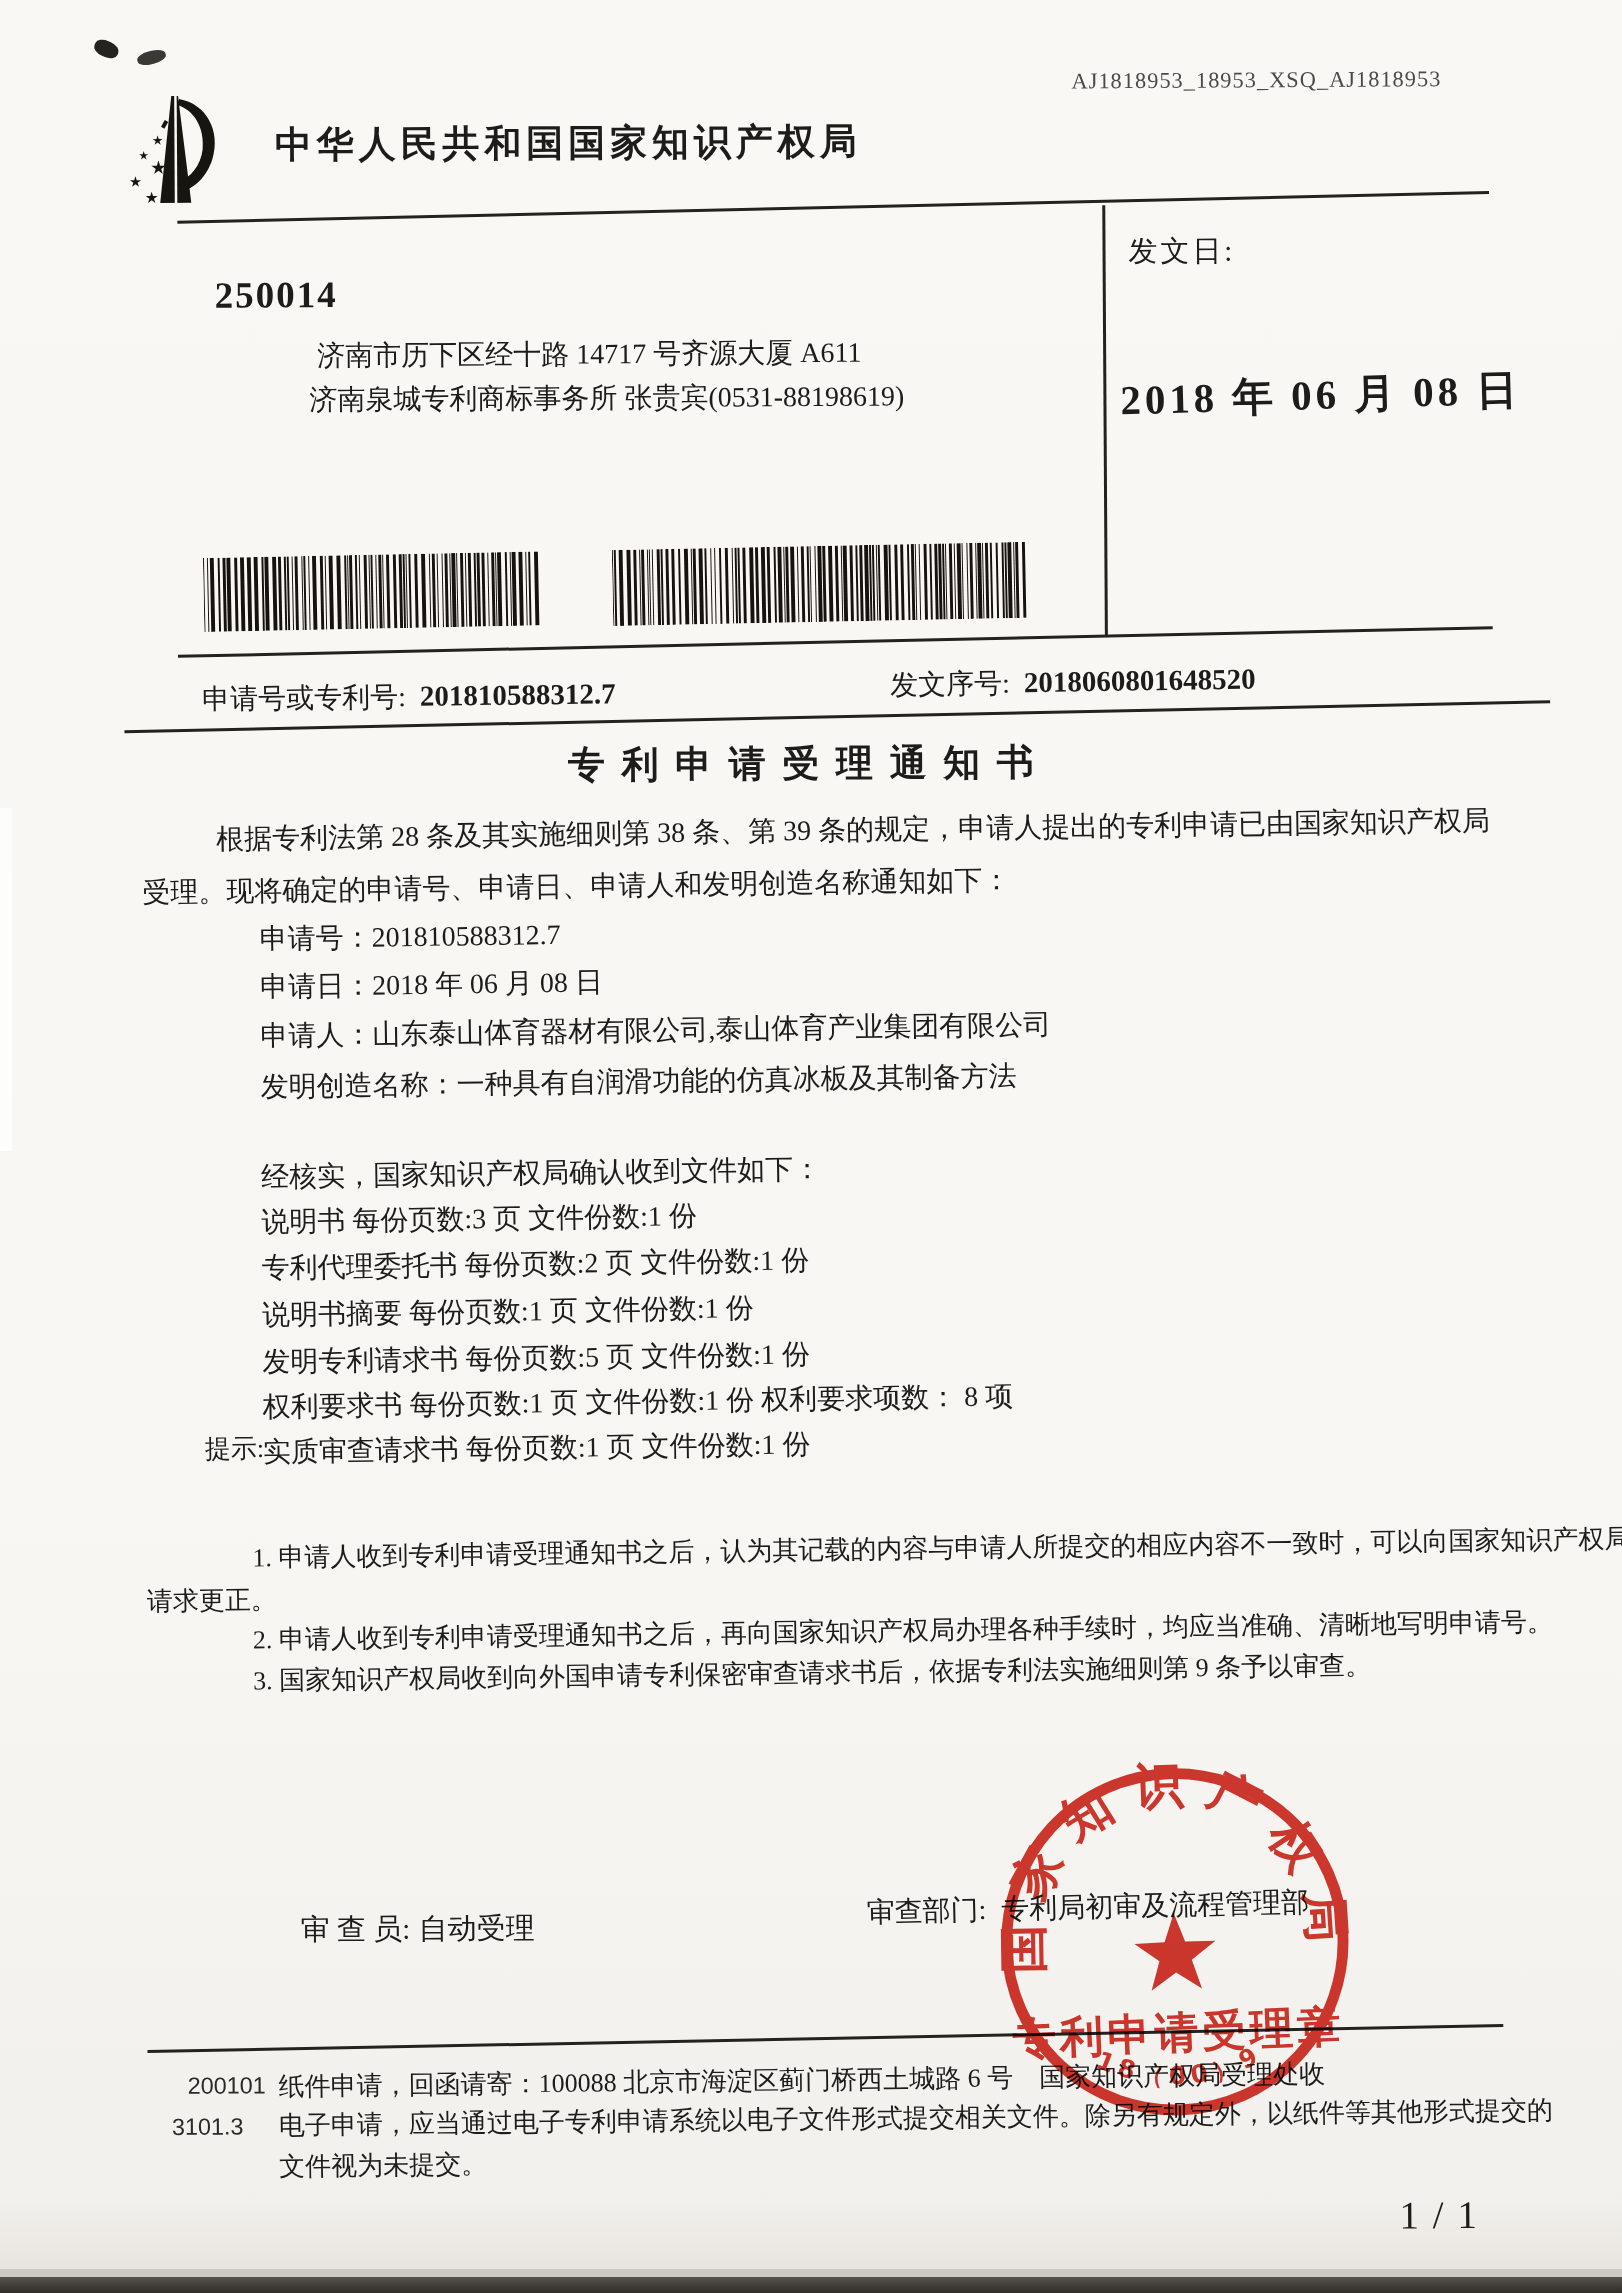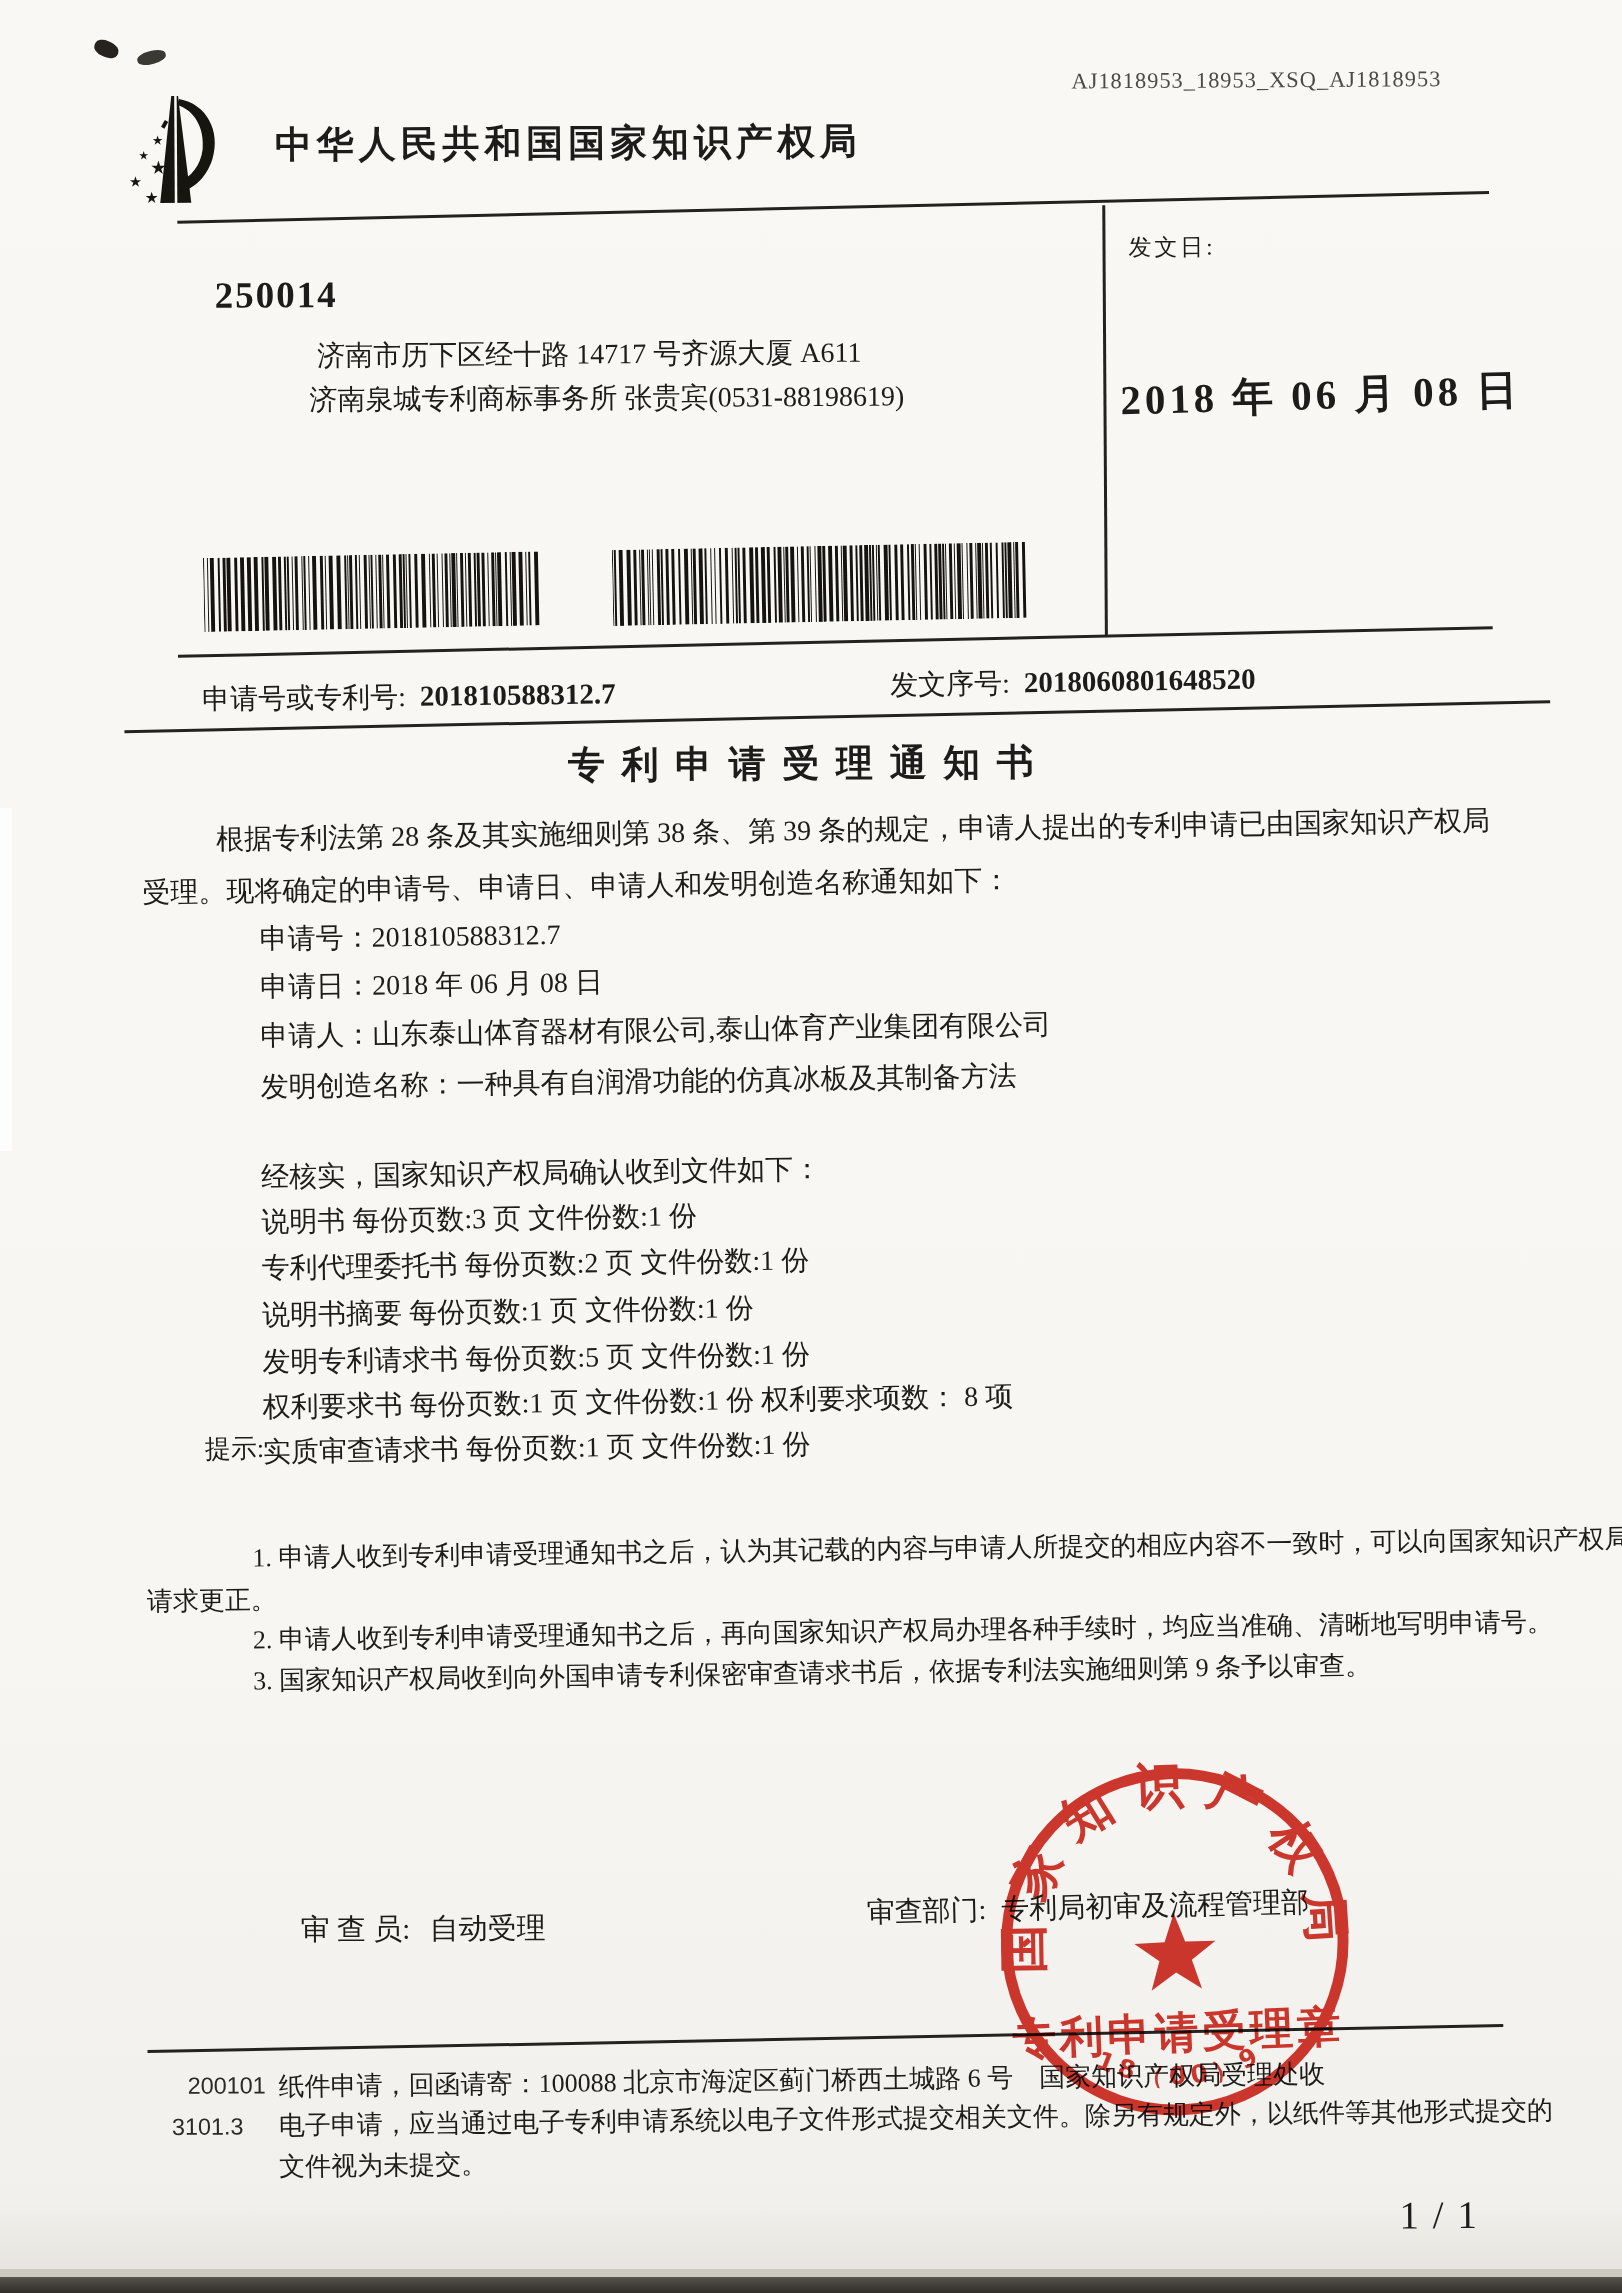--- a/index.html
+++ b/index.html
@@ -15,21 +15,21 @@
     background:linear-gradient(180deg,#f9f8f5 0%,#f7f6f2 70%,#f2f0ec 96%,#e3e0da 100%);
     overflow:hidden;
   }
   .doc{position:absolute;inset:0;transform:rotate(-0.35deg);}
   .abs{position:absolute;white-space:nowrap;}
   .rule{position:absolute;background:#24221f;height:2.9px;transform-origin:left center;}
   .docref{font-size:22.4px;color:#4c4a48;letter-spacing:1px;}
   .org-title{font-size:37px;font-weight:bold;letter-spacing:4.9px;}
   .postcode{font-size:37px;font-weight:bold;letter-spacing:2px;}
   .addr{font-size:28px;}
-  .dateline-label{font-size:23px;letter-spacing:2.9px;}
+  .dateline-label{font-size:29px;letter-spacing:2.9px;}
   .dateline-value{font-size:41px;font-weight:600;letter-spacing:3.9px;transform:rotate(-1.2deg);}
   .vline{position:absolute;width:2.9px;background:#24221f;}
   .row-lab{font-size:28px;}
   .row-val{font-size:29px;font-weight:bold;margin-left:9.8px;}
   .notice-title{left:0;right:0;text-align:center;font-size:37px;font-weight:bold;letter-spacing:16.6px;}
   .body-line{font-size:28px;transform:rotate(-0.5deg);transform-origin:left center;}
   .tip-line{font-size:26px;transform:rotate(-0.45deg);transform-origin:left center;}
   .sign-line{font-size:29px;}
   .foot-line{font-size:26px;transform:rotate(-0.35deg);transform-origin:left center;}
   .foot-code{font-size:23.4px;font-family:"Liberation Sans","DejaVu Sans",sans-serif;color:#2a2927;}
@@ -274,21 +274,21 @@
     <div class="abs body-line" style="left:261px;top:1430px;">实质审查请求书 每份页数:1 页 文件份数:1 份</div>
 
     <div class="abs tip-line" style="left:203px;top:1428px;text-align:right;">提示:</div>
     <div class="abs tip-line" style="left:250px;top:1537px;">1. 申请人收到专利申请受理通知书之后，认为其记载的内容与申请人所提交的相应内容不一致时，可以向国家知识产权局</div>
     <div class="abs tip-line" style="left:144px;top:1580px;">请求更正。</div>
     <div class="abs tip-line" style="left:250px;top:1619px;">2. 申请人收到专利申请受理通知书之后，再向国家知识产权局办理各种手续时，均应当准确、清晰地写明申请号。</div>
     <div class="abs tip-line" style="left:250px;top:1660px;">3. 国家知识产权局收到向外国申请专利保密审查请求书后，依据专利法实施细则第 9 条予以审查。</div>
 
     <div class="abs sign-line" style="left:296px;top:1907px;">
       <span>审 查 员:</span>
-      <span style="margin-left:12px;">自动受理</span>
+      <span style="margin-left:1px;">自动受理</span>
     </div>
     <div class="abs sign-line dept" style="left:862px;top:1894px;font-size:28px;">
       <span>审查部门:</span>
       <span style="margin-left:7.8px;">专利局初审及流程管理部</span>
     </div>
 
     <div class="stamp" style="left:987px;top:1761px;width:366px;height:366px;">
       <svg width="366" height="366" viewBox="0 0 370 370" xmlns="http://www.w3.org/2000/svg">
         <g opacity="0.93">
           <circle cx="185" cy="185" r="170" fill="none" stroke="#c8281e" stroke-width="11"></circle>

